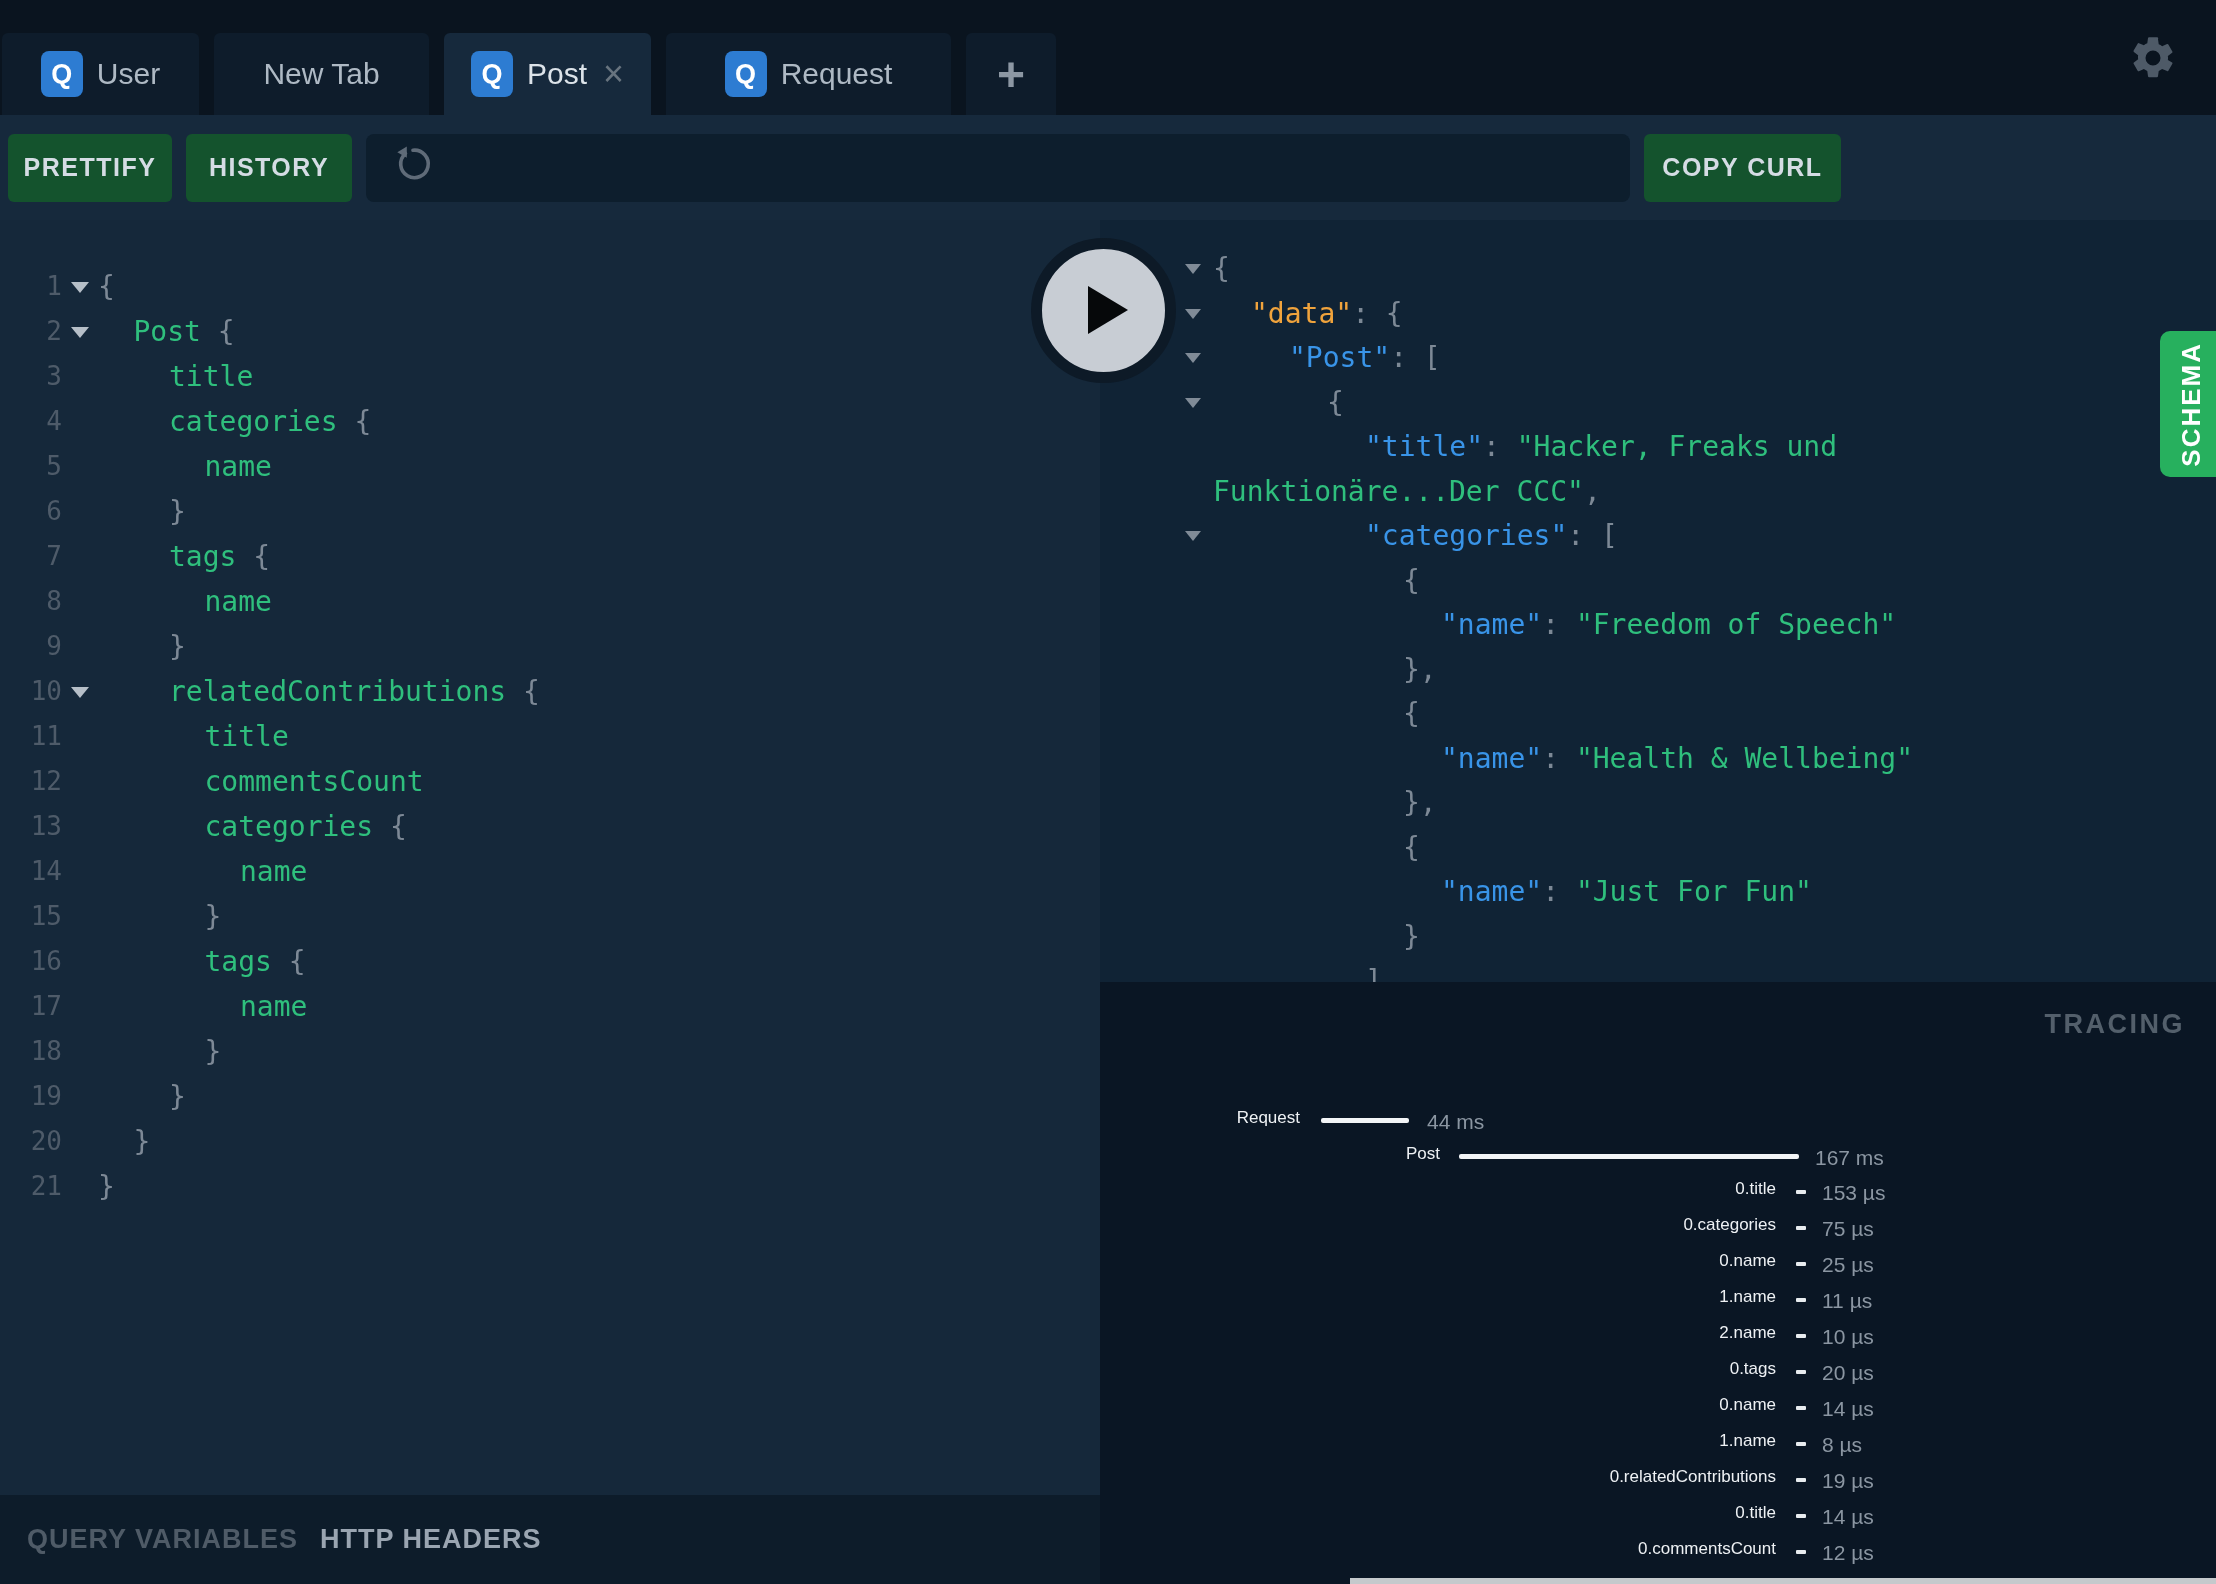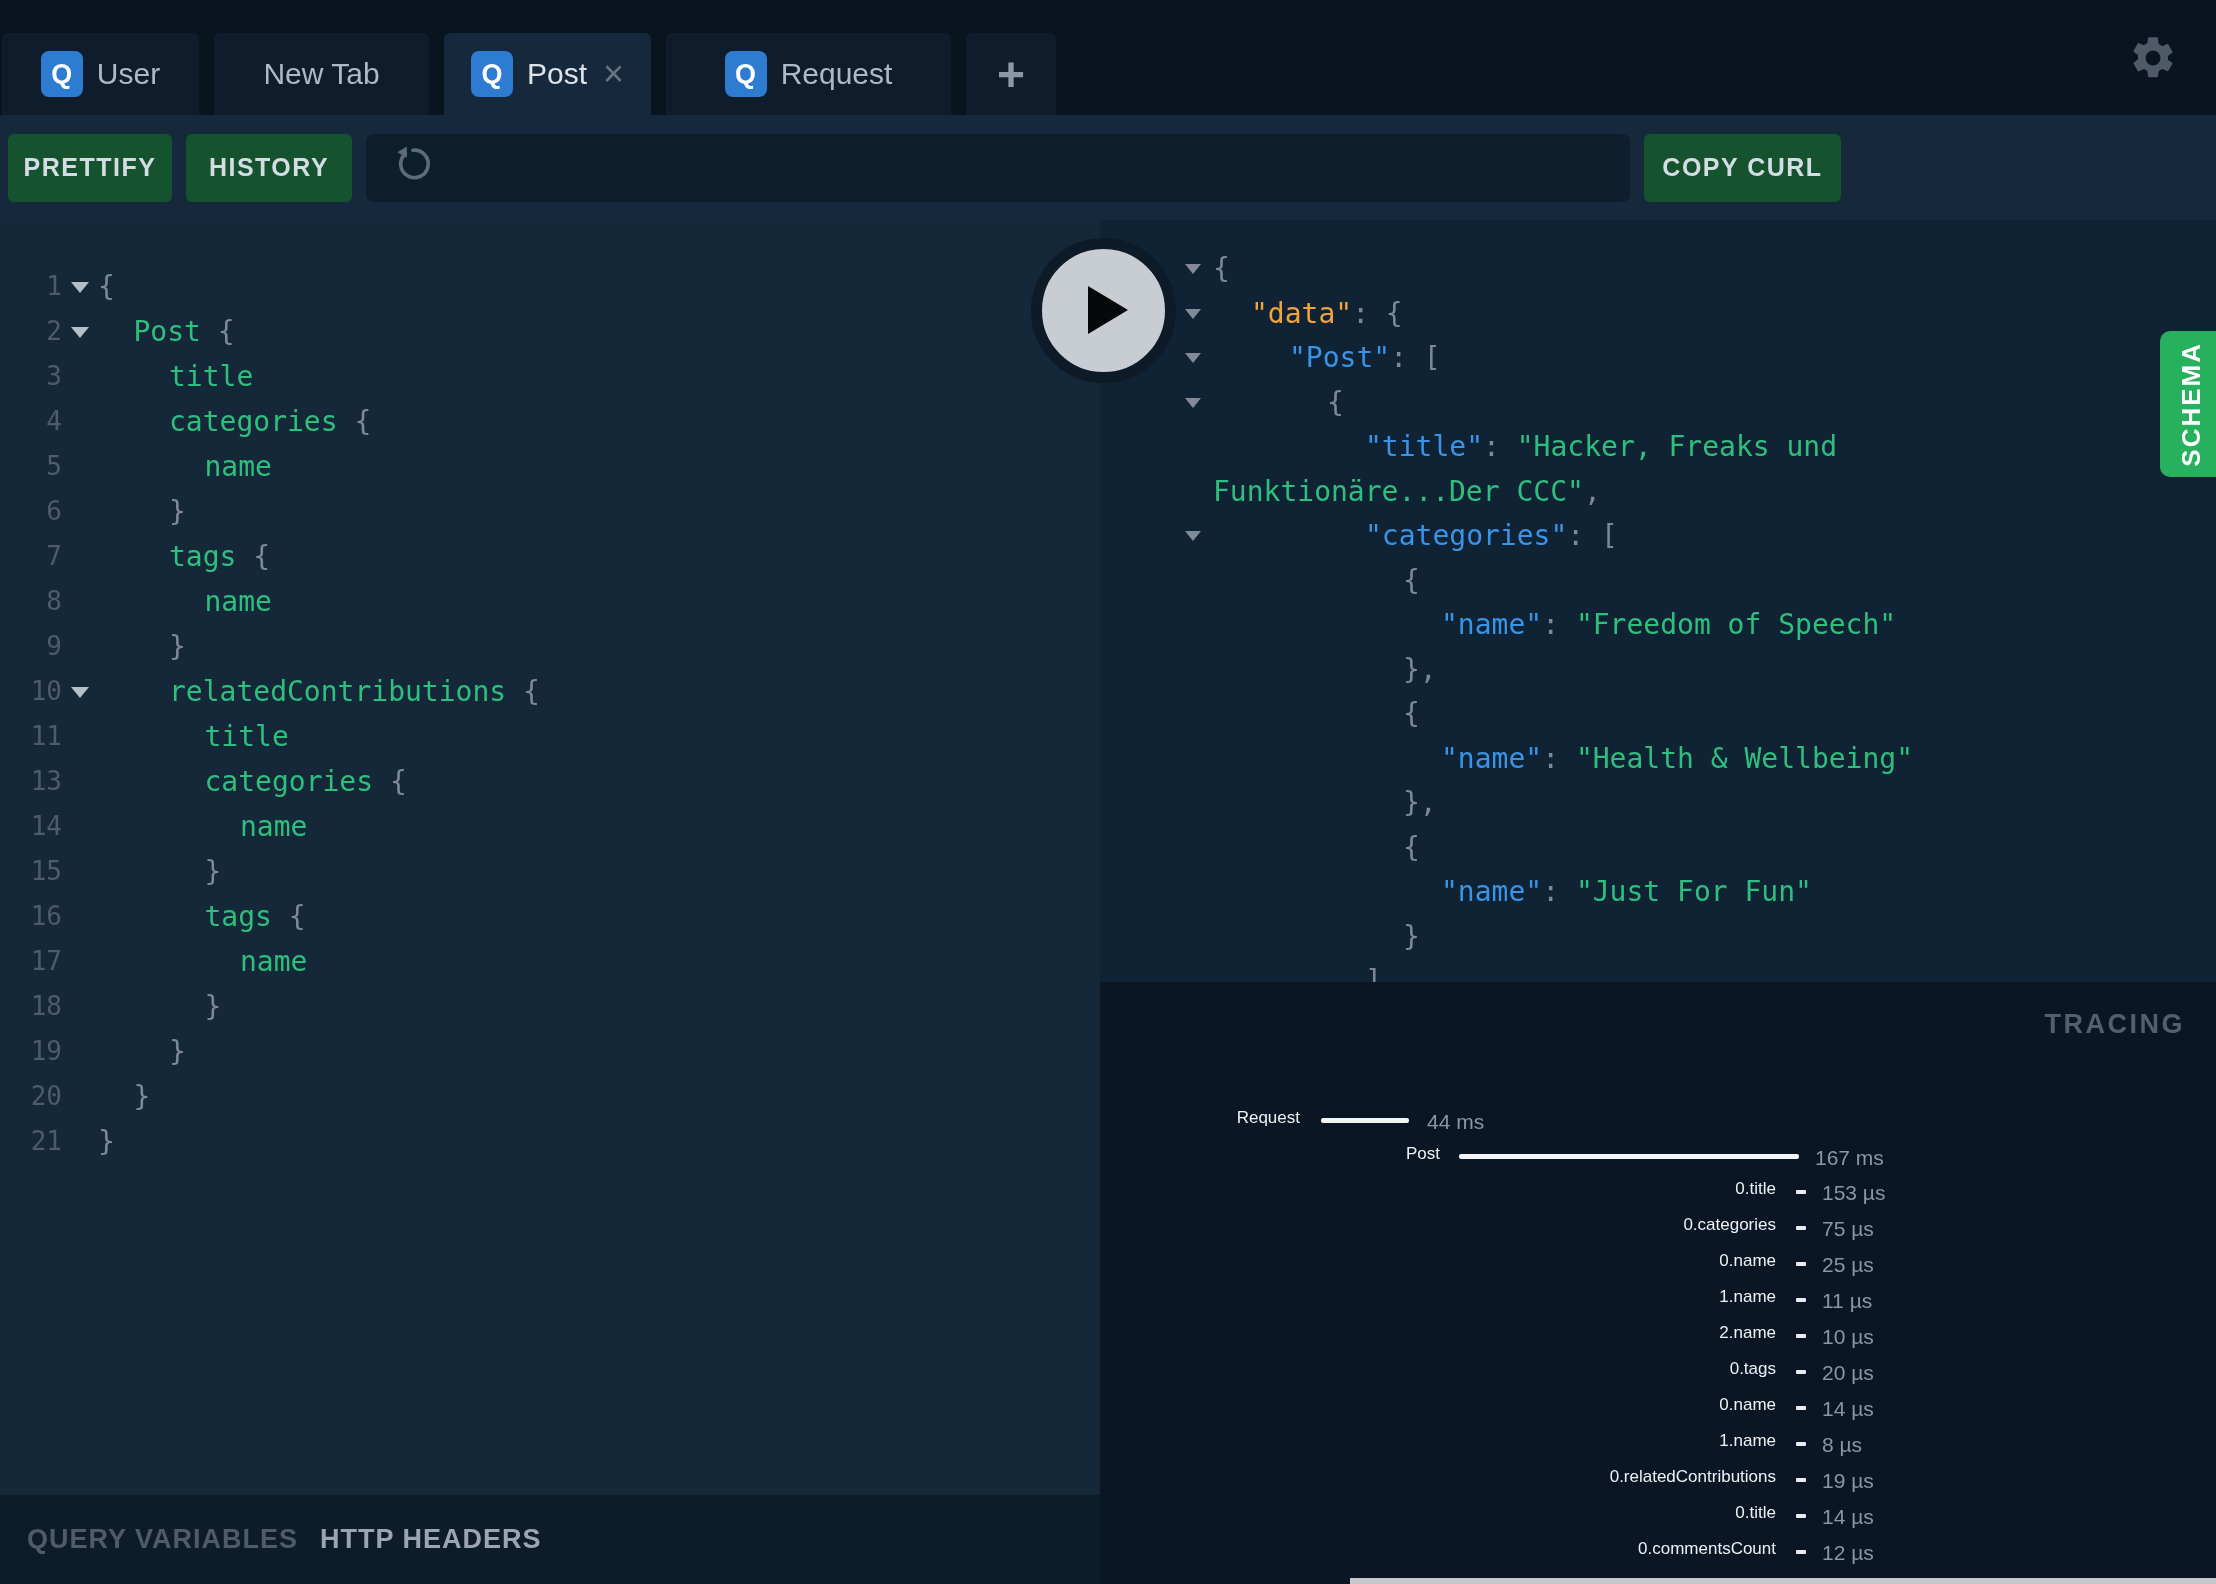--- a/index.html
+++ b/index.html
@@ -199,20 +199,25 @@
           <span class="ln">10</span>
           <span class="fold">
             <span class="tri"></span>
           </span>
           <span class="code" style="padding-left: 71px;"><span class="seg field">relatedContributions </span><span class="seg brace">{</span></span>
         </div>
         <div class="eline">
           <span class="ln">11</span>
           <span class="fold"></span>
           <span class="code" style="padding-left: 106.5px;"><span class="seg field">title</span></span>
+        </div>
+        <div class="eline">
+          <span class="ln">12</span>
+          <span class="fold"></span>
+          <span class="code" style="padding-left: 106.5px;"><span class="seg field">commentsCount</span></span>
         </div>
         <div class="eline">
           <span class="ln">13</span>
           <span class="fold"></span>
           <span class="code" style="padding-left: 106.5px;"><span class="seg field">categories </span><span class="seg brace">{</span></span>
         </div>
         <div class="eline">
           <span class="ln">14</span>
           <span class="fold"></span>
           <span class="code" style="padding-left: 142px;"><span class="seg field">name</span></span>

